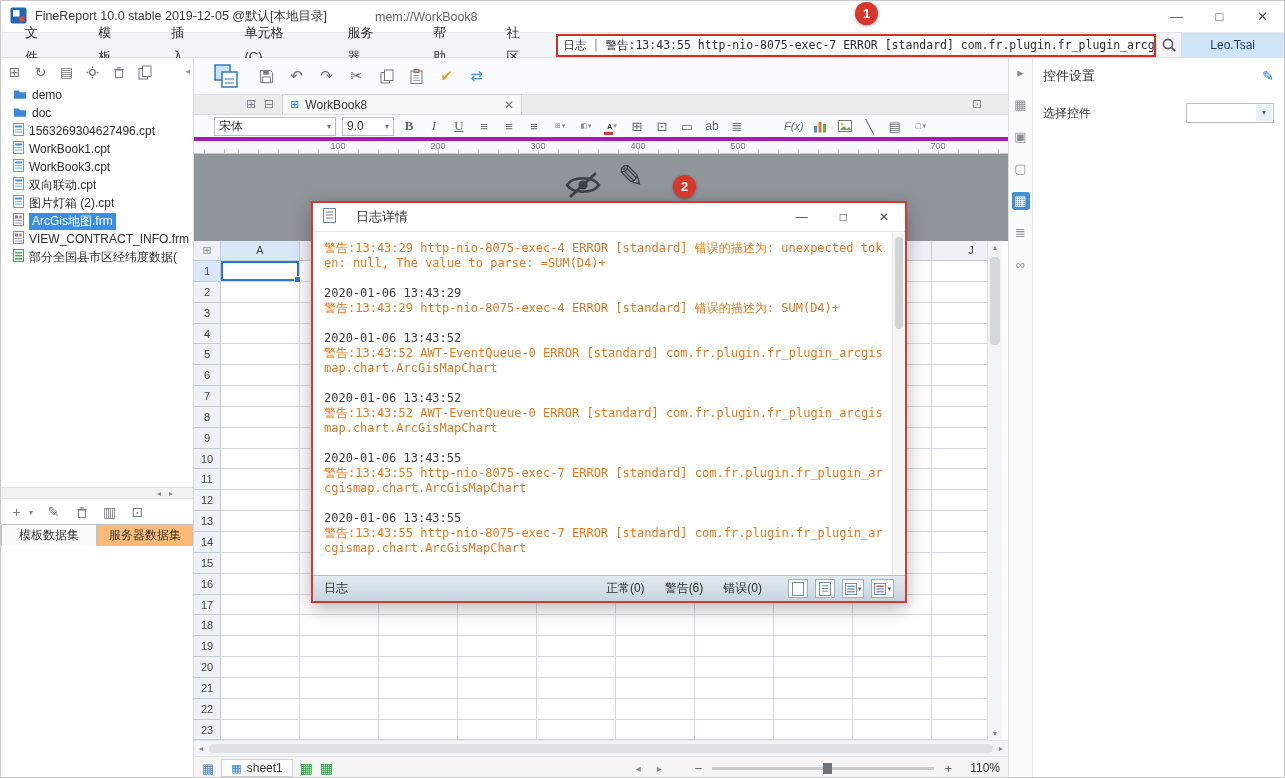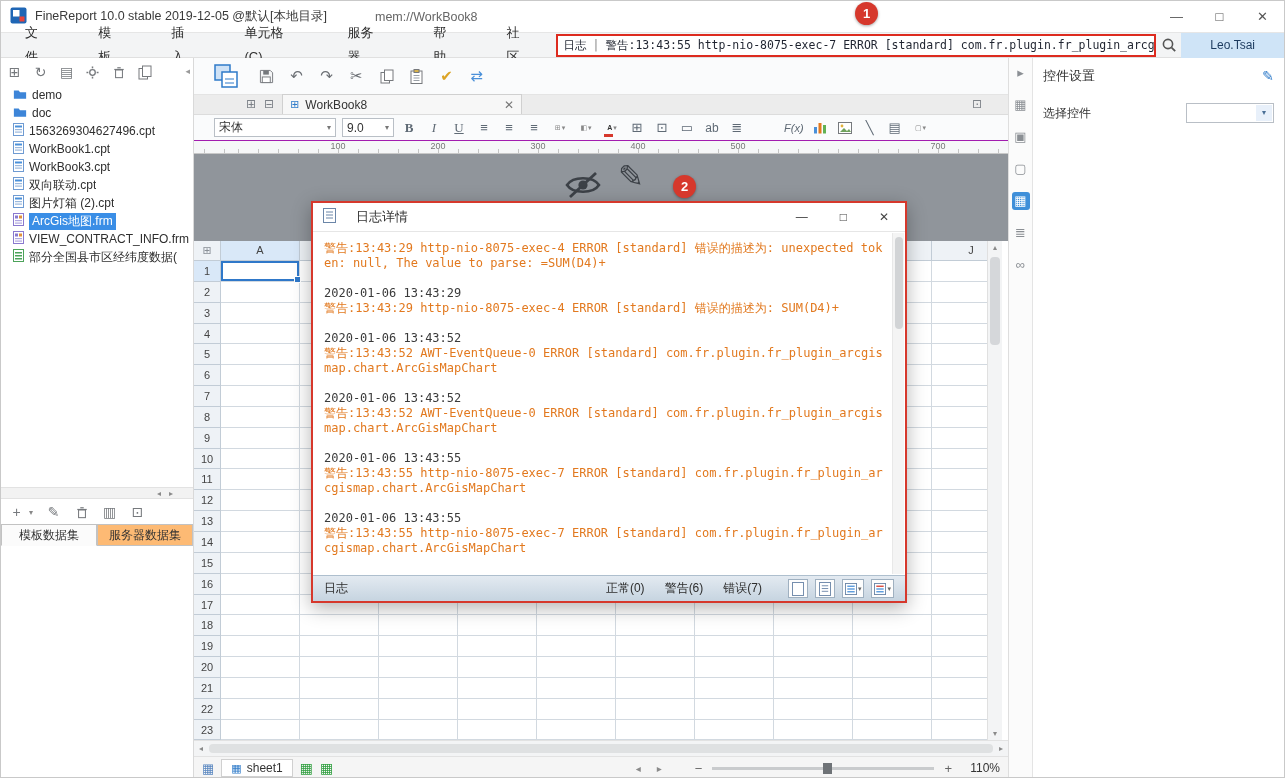--- a/index.html
+++ b/index.html
@@ -46,21 +46,21 @@
 .tb-icon2{min-width:17px;height:18px;display:flex;align-items:center;justify-content:center;color:#6b6f74;font-size:15px;}
 .big-icon{width:27px;height:27px;display:flex;align-items:center;justify-content:center;margin-right:6px;}
 .ic-format-painter{color:#dca426 !important;}
 .ic-share{color:#4a90d9 !important;}
 .tabbar{position:absolute;left:0;top:37px;width:100%;height:20px;background:#ececec;border-bottom:1px solid #dcdcdc;display:flex;align-items:flex-end;padding-left:52px;gap:8px;}
 .tabbar-ic{color:#7d8288;font-size:12px;line-height:19px;}
 .doc-tab{width:240px;height:20px;background:#f7f7f7;border:1px solid #d0d0d0;border-bottom:none;display:flex;align-items:center;gap:6px;padding:0 7px;font-size:12px;color:#333;}
 .doc-tab .tab-ic{color:#2f7bc9;font-size:11px;}
 .tab-close{margin-left:auto;color:#777;font-size:12px;}
 .tabbar-right{position:absolute;right:26px;top:2px;color:#7d8288;font-size:12px;}
-.fmtbar{position:absolute;left:0;top:57px;width:100%;height:26px;background:#fafbfc;border-bottom:1px solid #a21caf;display:flex;align-items:center;gap:6px;padding-left:20px;}
+.fmtbar{position:absolute;left:0;top:57px;width:100%;height:26px;background:#fafbfc;border-bottom:4px solid #a21caf;display:flex;align-items:center;gap:6px;padding-left:20px;}
 .select{height:19px;border:1px solid #b9bfc6;background:#fff;display:flex;align-items:center;justify-content:space-between;padding:0 4px;font-size:12px;color:#333;}
 .font-select{width:122px;}
 .size-select{width:52px;}
 .chev{font-size:8px;color:#777;}
 .fmt-buttons{display:flex;align-items:center;gap:7px;}
 .fmt-btn{min-width:18px;height:20px;display:flex;align-items:center;justify-content:center;color:#5f6a75;font-size:13px;position:relative;}
 .fmt-btn.b{font-weight:bold;font-family:"Liberation Serif",serif;}
 .fmt-btn.i{font-style:italic;font-family:"Liberation Serif",serif;}
 .fmt-btn.u{text-decoration:underline;font-family:"Liberation Serif",serif;}
 .fmt-btn.small{font-size:12px;}
@@ -850,21 +850,21 @@
         </div>
       </div>
     <div class="dlg-vscroll">
         <div class="dlg-thumb"></div>
       </div>
     <div class="dlg-status">
       <span>日志</span>
       <div class="dlg-spacer"></div>
       <span>正常(0)</span>
       <span>警告(6)</span>
-      <span>错误(7)</span>
+      <span>错误(0)</span>
       <div class="dlg-icons">
           <span class="sicon">
             <svg width="12" height="14" viewBox="0 0 13 15">
               <rect x="0.5" y="0.5" width="12" height="14" fill="#fff" stroke="#6b86a8"></rect>
             </svg>
           </span>
           <span class="sicon">
             <svg width="12" height="14" viewBox="0 0 13 15">
               <rect x="0.5" y="0.5" width="12" height="14" fill="#fff" stroke="#6b86a8"></rect>
               <line x1="3" y1="4" x2="10" y2="4" stroke="#6b86a8"></line>

